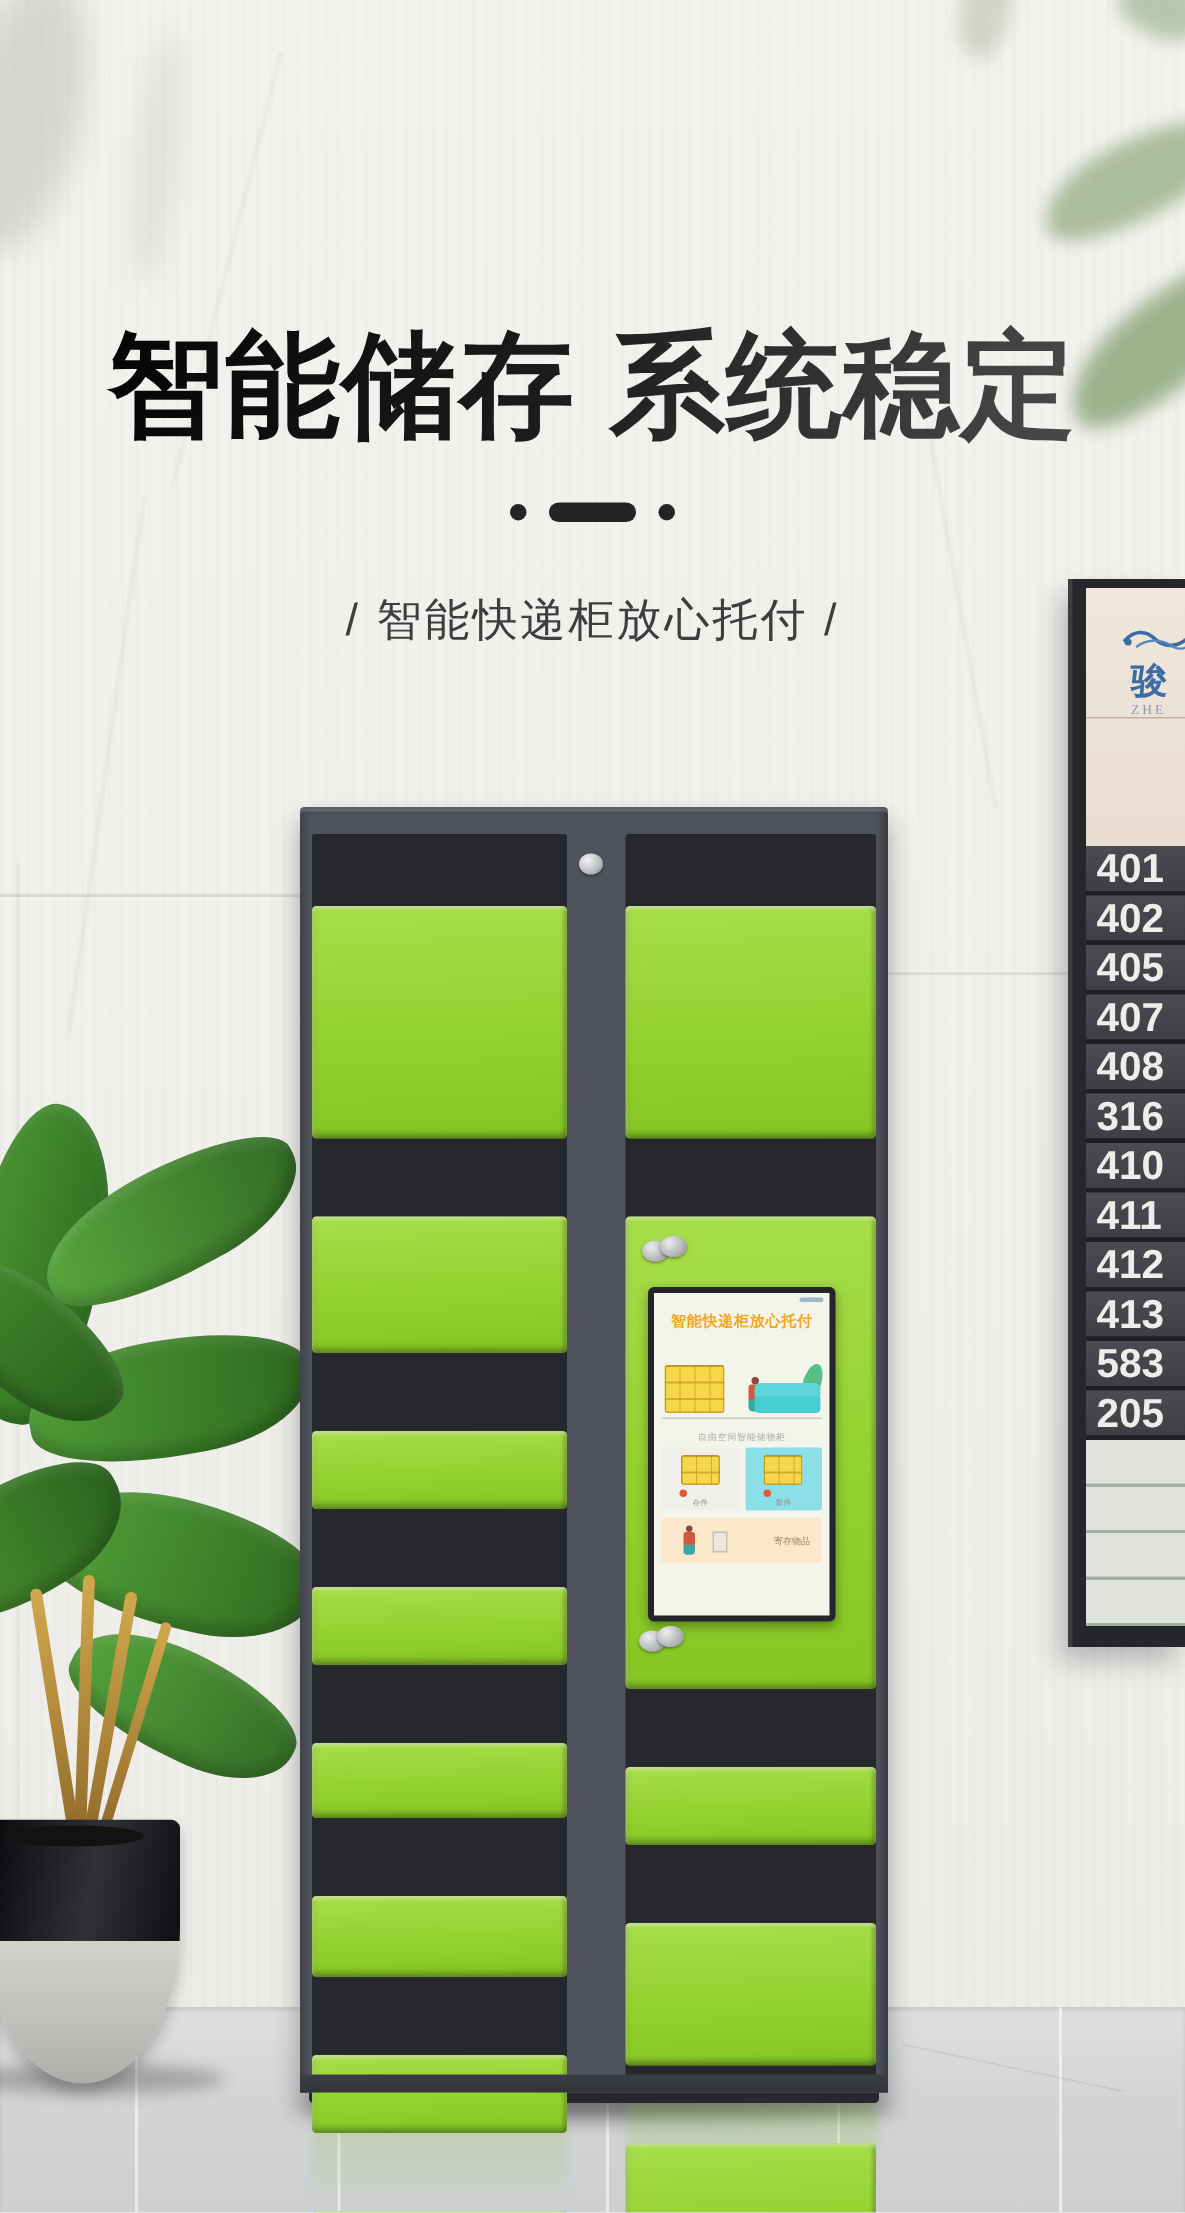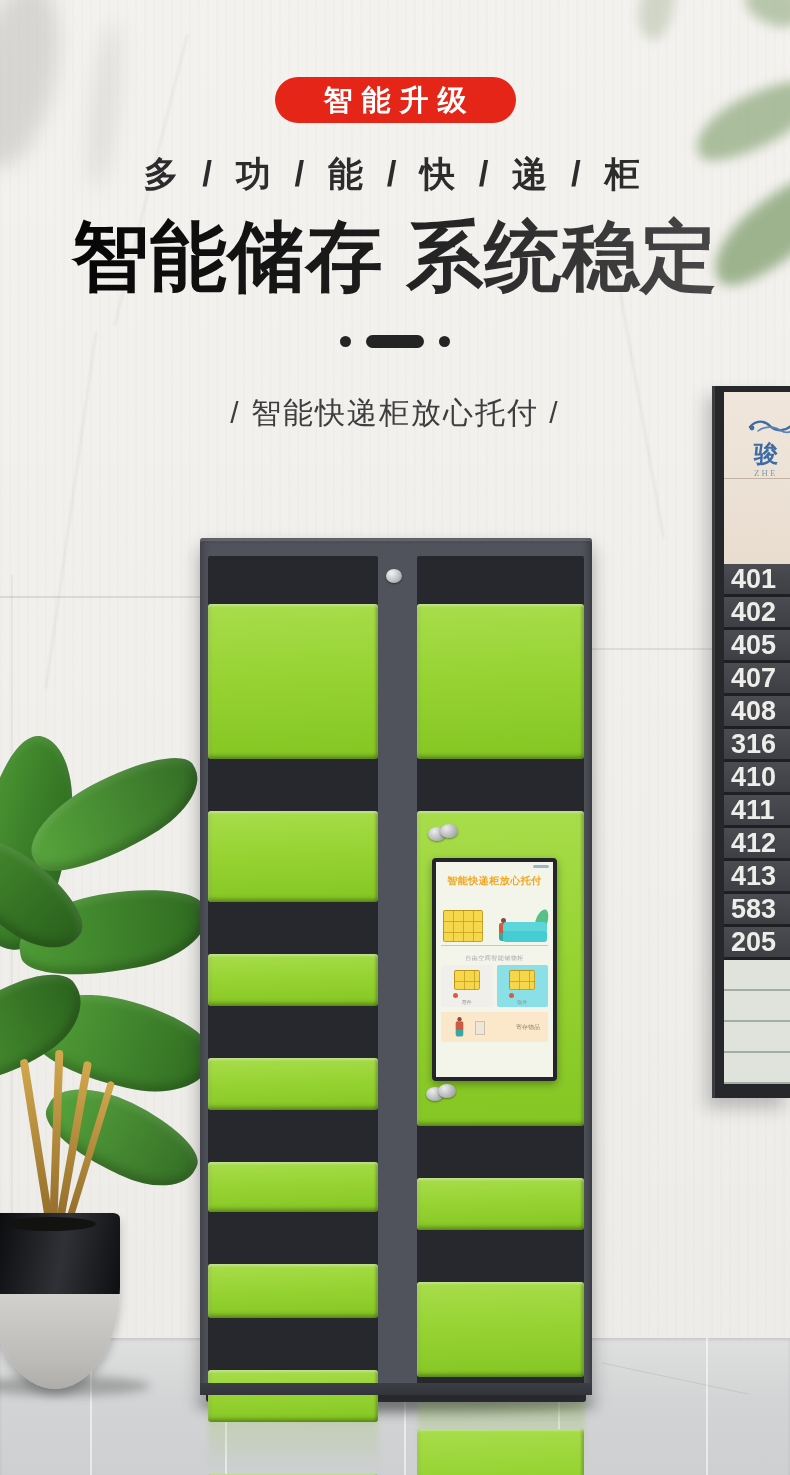--- a/index.html
+++ b/index.html
@@ -166,24 +166,20 @@
   <div class="floor">
     <i class="tile t1"></i>
       <i class="tile t2"></i>
       <i class="tile t3"></i>
       <i class="tile t4"></i>
       <i class="tile t5"></i>
     <i class="floor-vein fv1"></i>
       <i class="floor-vein fv2"></i>
   </div>
 
-  <div class="center-line badge">
-    <span class="pill">智能升级</span>
-  </div>
-  <div class="center-line subtitle">多 / 功 / 能 / 快 / 递 / 柜</div>
   <div class="center-line title">智能储存 系统稳定</div>
   <div class="divider">
     <i class="dot"></i>
     <i class="bar"></i>
     <i class="dot"></i>
   </div>
   <div class="center-line tagline">/ 智能快递柜放心托付 /</div>
 
   <div>
     <div class="leaf" style="left:-18px;top:735px;width:85px;height:215px;transform:rotate(10deg);background:linear-gradient(95deg,#4c9733,#2c6a1f);"></div>

